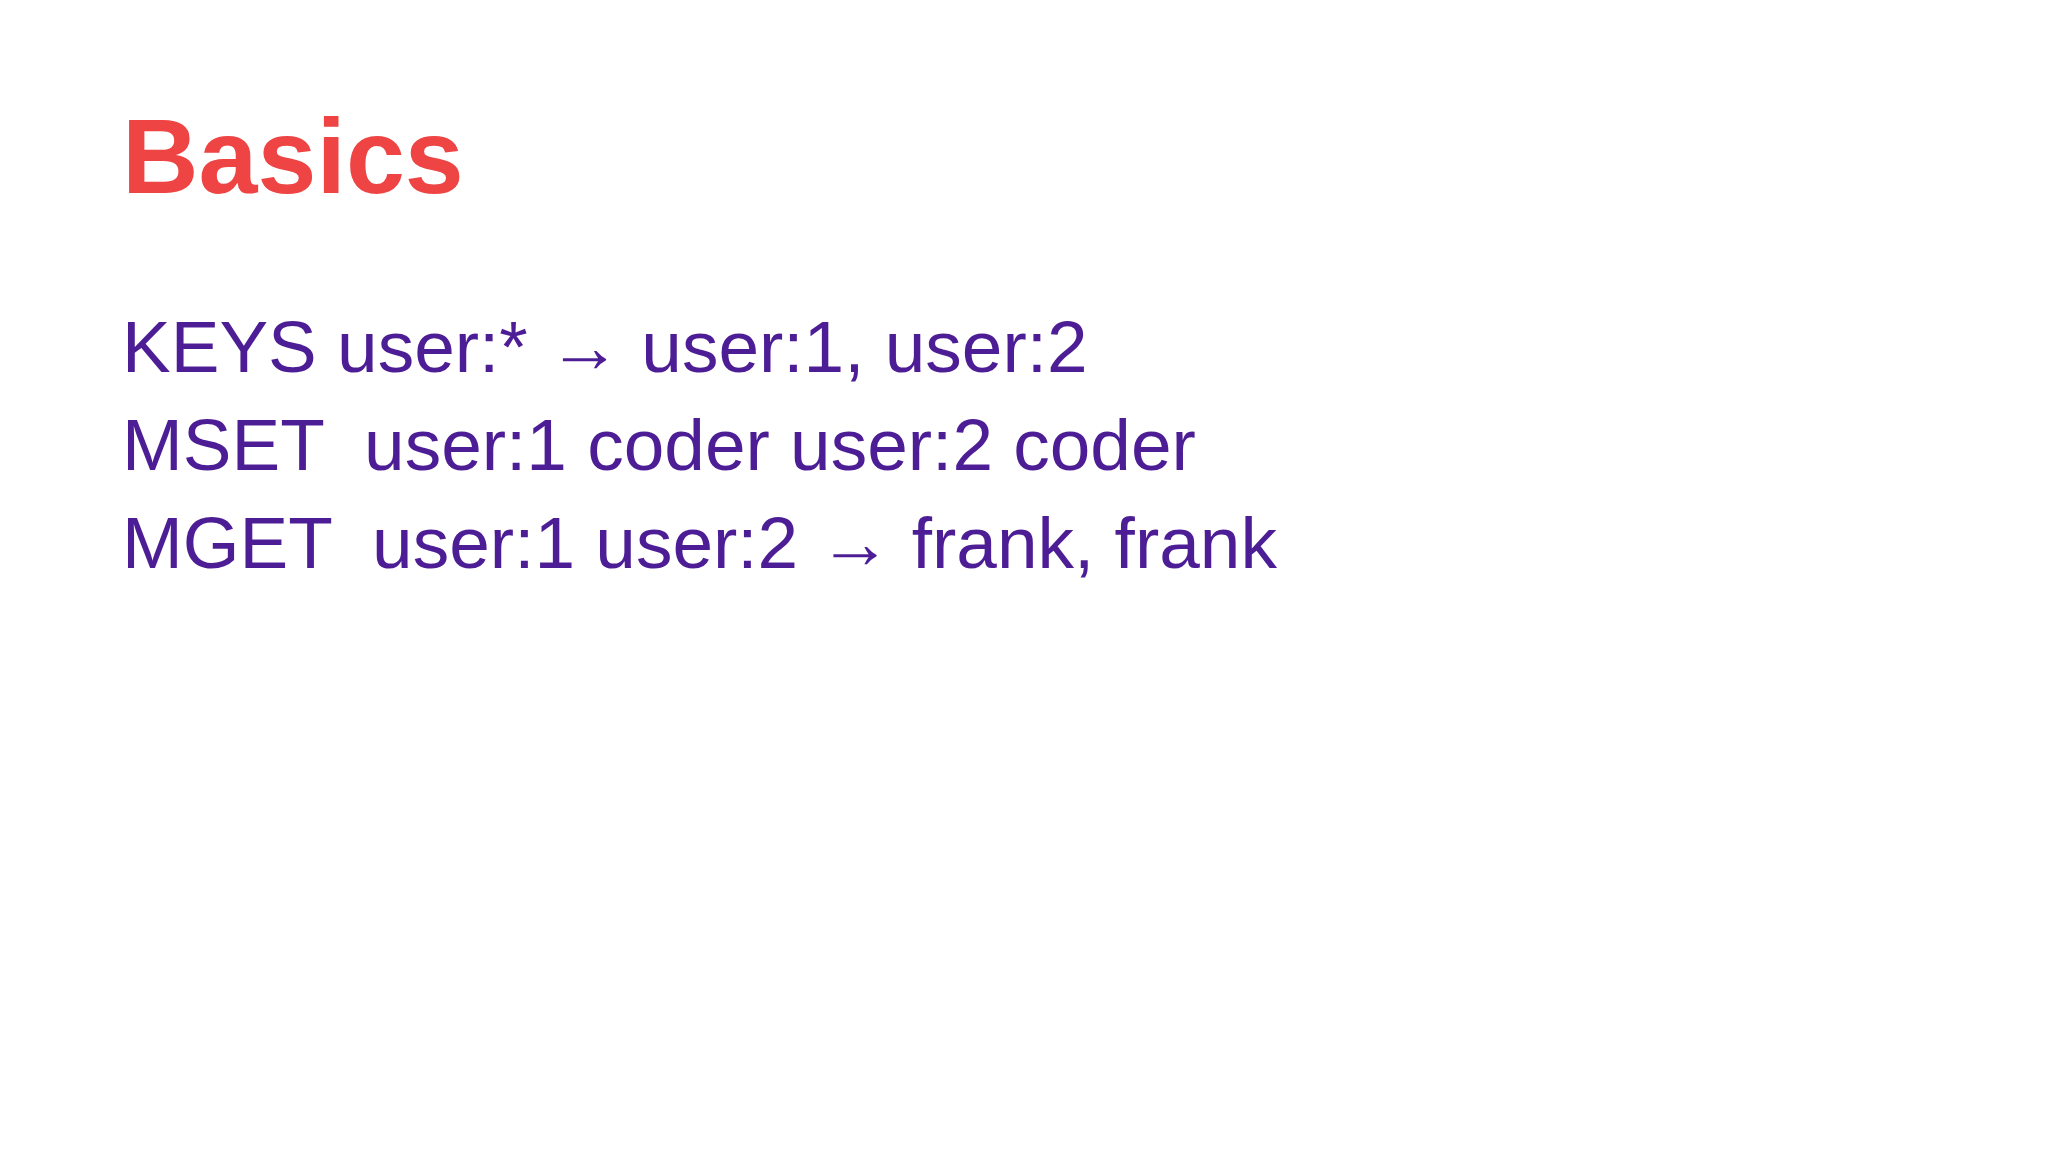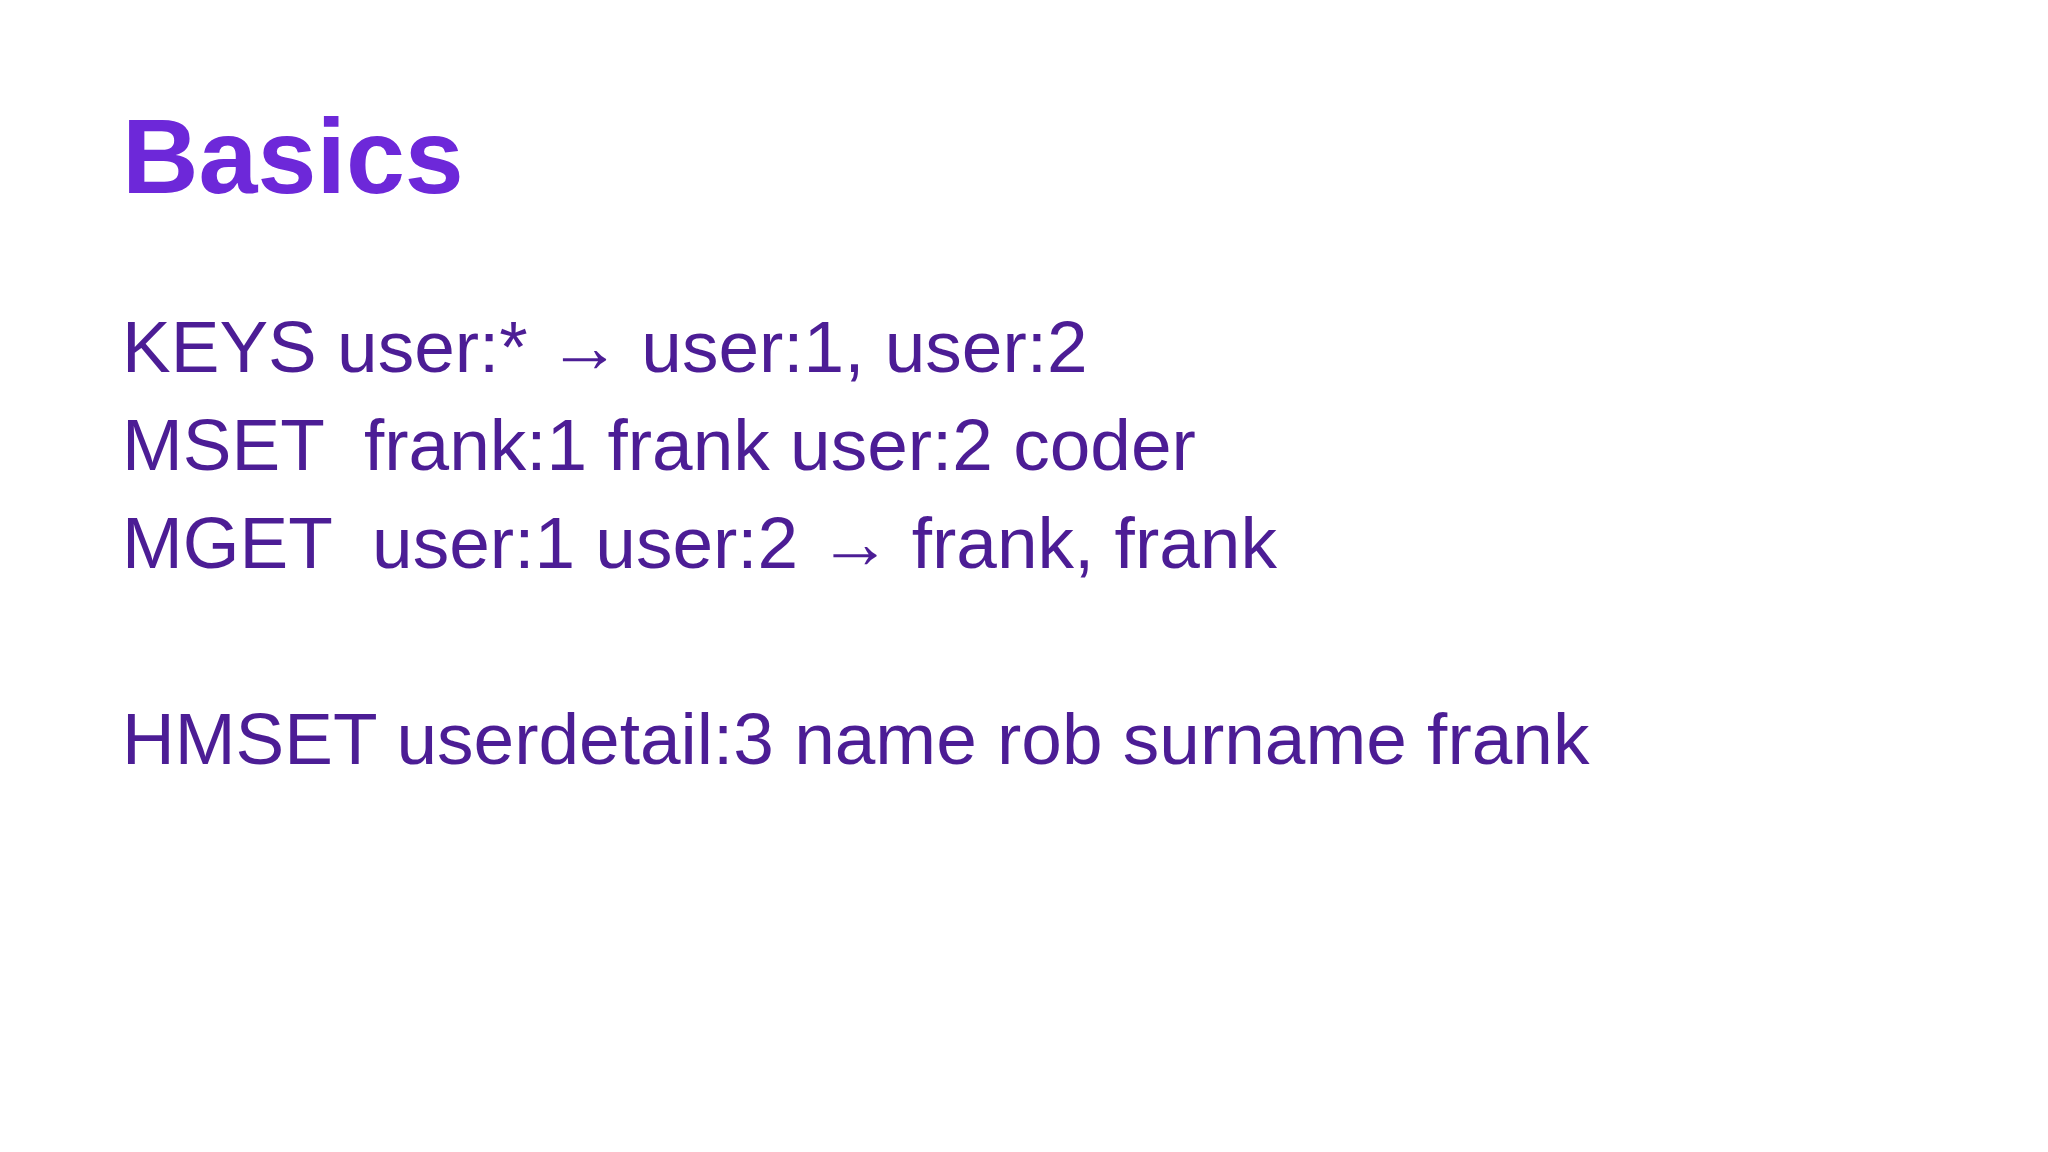--- a/index.html
+++ b/index.html
@@ -14,21 +14,21 @@
     overflow: hidden;
   }
 
   .slide-title {
     position: absolute;
     left: 122px;
     top: 103px;
     font-size: 106px;
     line-height: 1;
     font-weight: bold;
-    color: #6d28d9;
+    color: #ef4444;
     letter-spacing: 0px;
     white-space: pre;
   }
 
   .body-text {
     position: absolute;
     left: 122px;
     top: 298px;
     color: #000000;
   }
@@ -48,24 +48,23 @@
 <body>
 
 <div class="slide">
 
   <h1 class="slide-title">Basics</h1>
 
   <div class="body-text">
 
     <div class="command-line">KEYS user:* → user:1, user:2</div>
 
-    <div class="command-line">MSET  frank:1 frank user:2 coder</div>
+    <div class="command-line">MSET  user:1 coder user:2 coder</div>
 
     <div class="command-line">MGET  user:1 user:2 → frank, frank</div>
 
     <div class="line-spacer"></div>
 
-    <div class="command-line">HMSET userdetail:3 name rob surname frank</div>
 
 
   </div>
 
 </div>
 
 </body></html>

